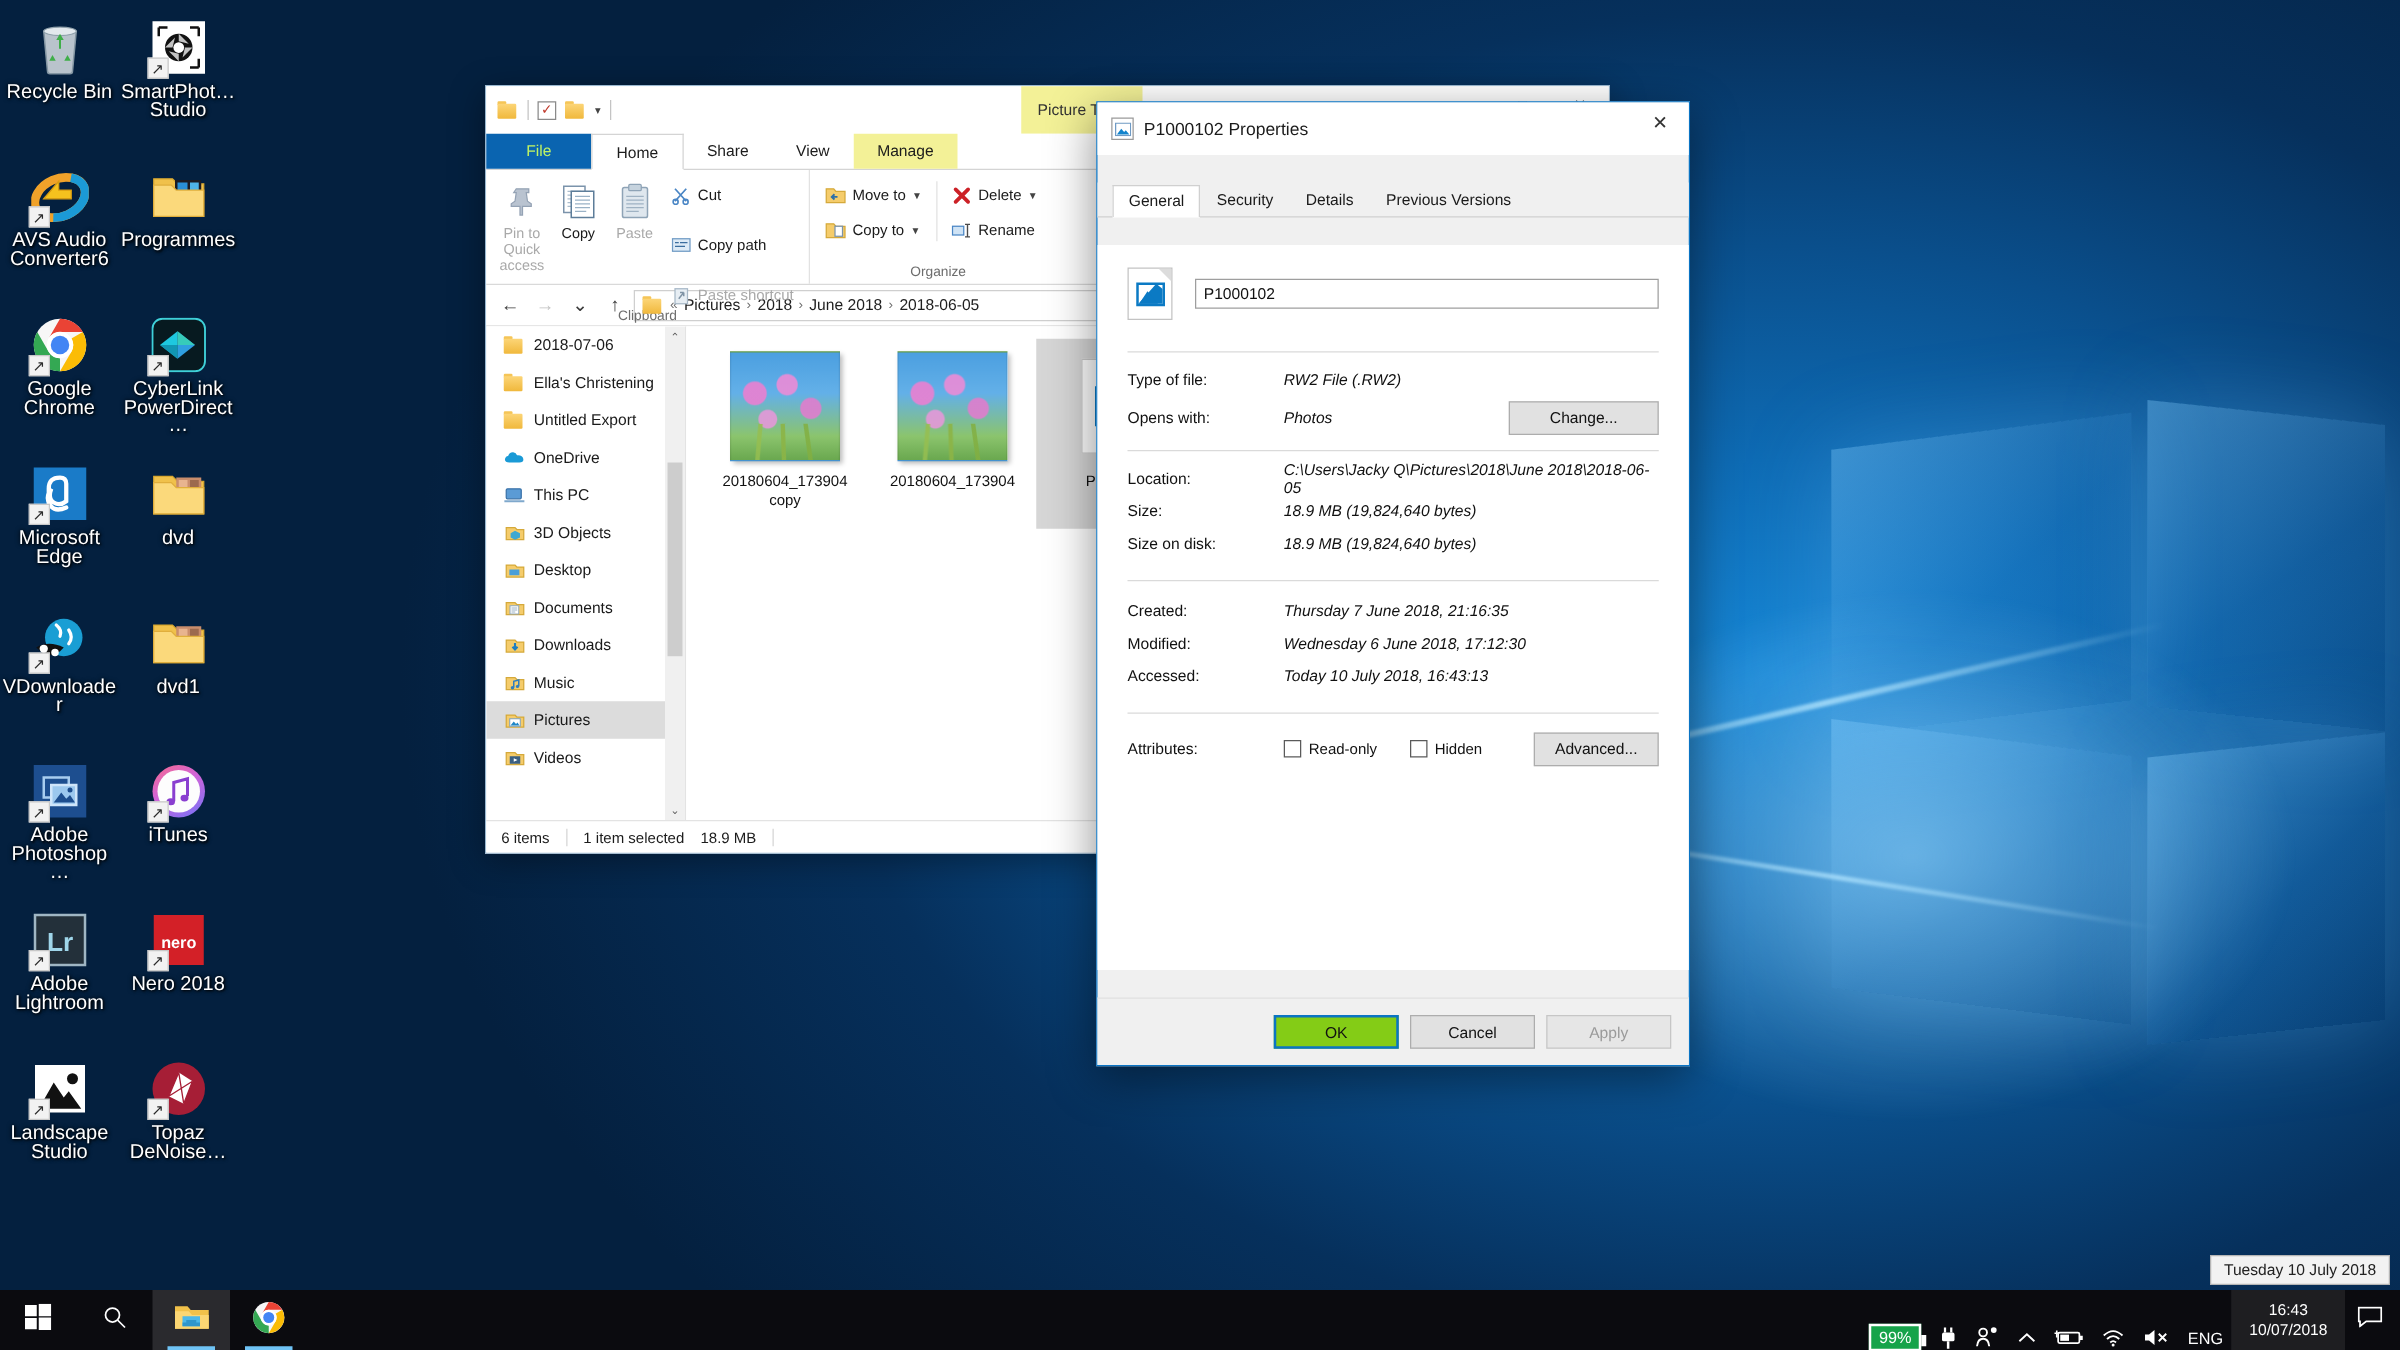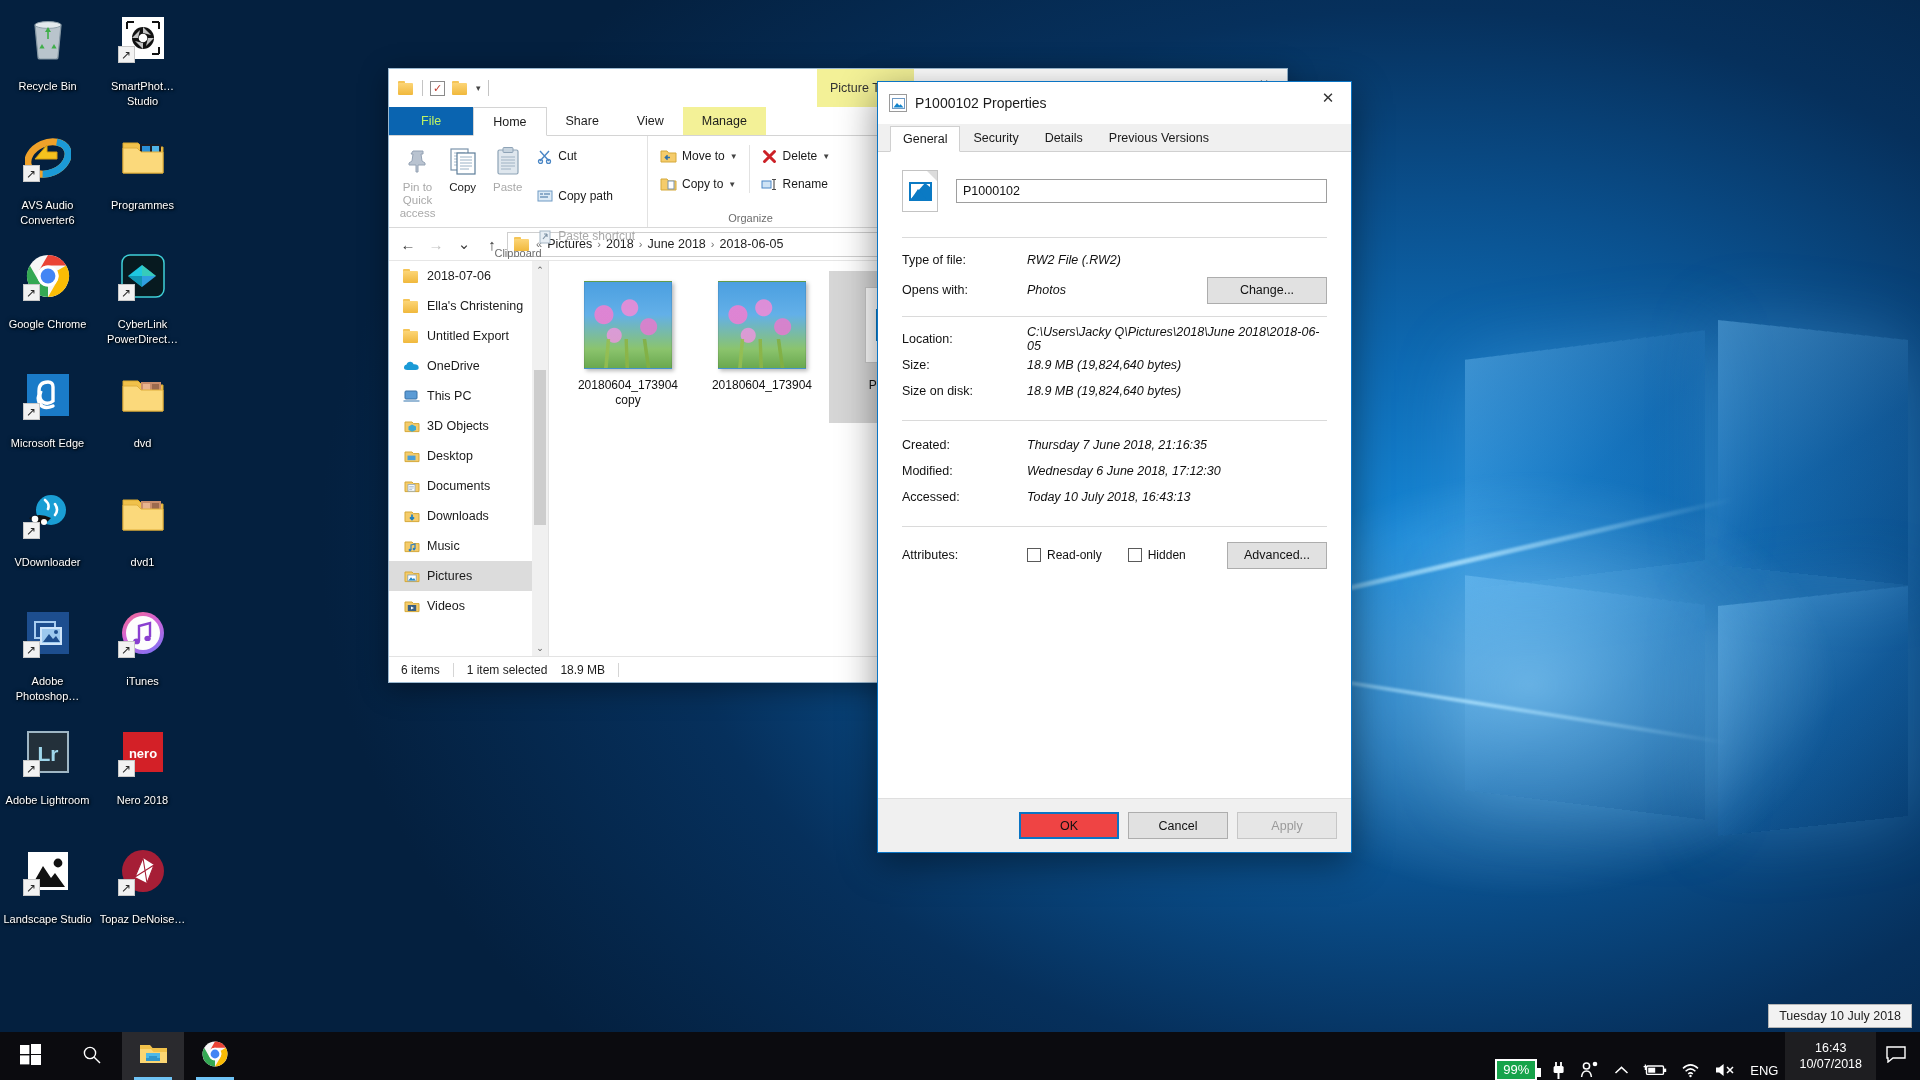--- a/index.html
+++ b/index.html
@@ -45,23 +45,23 @@
     display: flex; flex-direction: column; align-items: center;
     padding-top: 6px;
     cursor: default;
   }
   .dicon .glyph {
     width: 48px; height: 48px; position: relative;
     display: flex; align-items: center; justify-content: center;
     margin-bottom: 5px;
   }
   .dicon .lbl {
-    font-size: 11px; color: #fff; text-align: center; line-height: 14.5px;
+    font-size: 16px; color: #fff; text-align: center; line-height: 14.5px;
     text-shadow: 0 0 4px rgba(0,0,0,.9), 1px 1px 2px rgba(0,0,0,.95);
-    width: 92px; word-wrap: break-word; margin-top: 12px;
+    width: 92px; word-wrap: break-word;
   }
   .shortcut-arrow {
     position: absolute; left: -1px; bottom: -1px;
     width: 17px; height: 17px; background: #f2f2f2;
     border: 1px solid #c8c8c8;
     display: flex; align-items: center; justify-content: center;
     font-size: 12px; color: #2a2a2a; line-height: 1;
   }
 
   
@@ -255,21 +255,21 @@
   .st-div { width: 1px; height: 14px; background: #d5d5d5; margin-right: 13px; }
 
   
   #props {
     position: absolute; left: 877px; top: 81px;
     width: 475px; height: 772px;
     background: #f0f0f0;
     border: 1px solid #0a74c4;
     box-shadow: 0 10px 36px rgba(0,0,0,.45);
     display: flex; flex-direction: column;
-    font-size: 12px; color: #111;
+    font-size: 12px; color: #111; gap: 22px;
   }
   .pr-titlebar {
     height: 42px; background: #fff; display: flex; align-items: center;
     padding-left: 11px; position: relative; flex: none;
   }
   .pr-titlebar .ticon {
     width: 18px; height: 18px; margin-right: 8px;
     border: 1px solid #9a9a9a; background: #fff;
     display: flex; align-items: center; justify-content: center;
   }
@@ -312,21 +312,21 @@
   .pr-rule { height: 1px; background: #dadada; margin: 9px 0; }
   .pr-row { display: flex; align-items: center; height: 26px; }
   .pr-row .k { width: 125px; font-size: 12.5px; color: #111; flex: none; }
   .pr-row .v { font-size: 12.5px; color: #111; font-style: italic; }
   .pr-btn {
     background: #e1e1e1; border: 1px solid #adadad; height: 27px;
     font-size: 12.5px; color: #111; padding: 0 14px; min-width: 100px;
     font-family: "Liberation Sans", sans-serif;
   }
   .pr-btn.disabled { color: #9a9a9a; background: #e6e6e6; border-color: #c6c6c6; }
-  .pr-btn.default { border: 2px solid #0a74c4; background: #ef4444; }
+  .pr-btn.default { border: 2px solid #0a74c4; background: #84cc16; }
   .chk {
     width: 14px; height: 14px; border: 1px solid #5a5a5a; background: #fff;
     display: inline-block; flex: none; margin-right: 6px;
   }
   .pr-footer {
     height: 54px; background: #f0f0f0; border-top: 1px solid #dfdfdf;
     display: flex; align-items: center; justify-content: flex-end; gap: 9px;
     padding-right: 14px; flex: none;
   }
 

